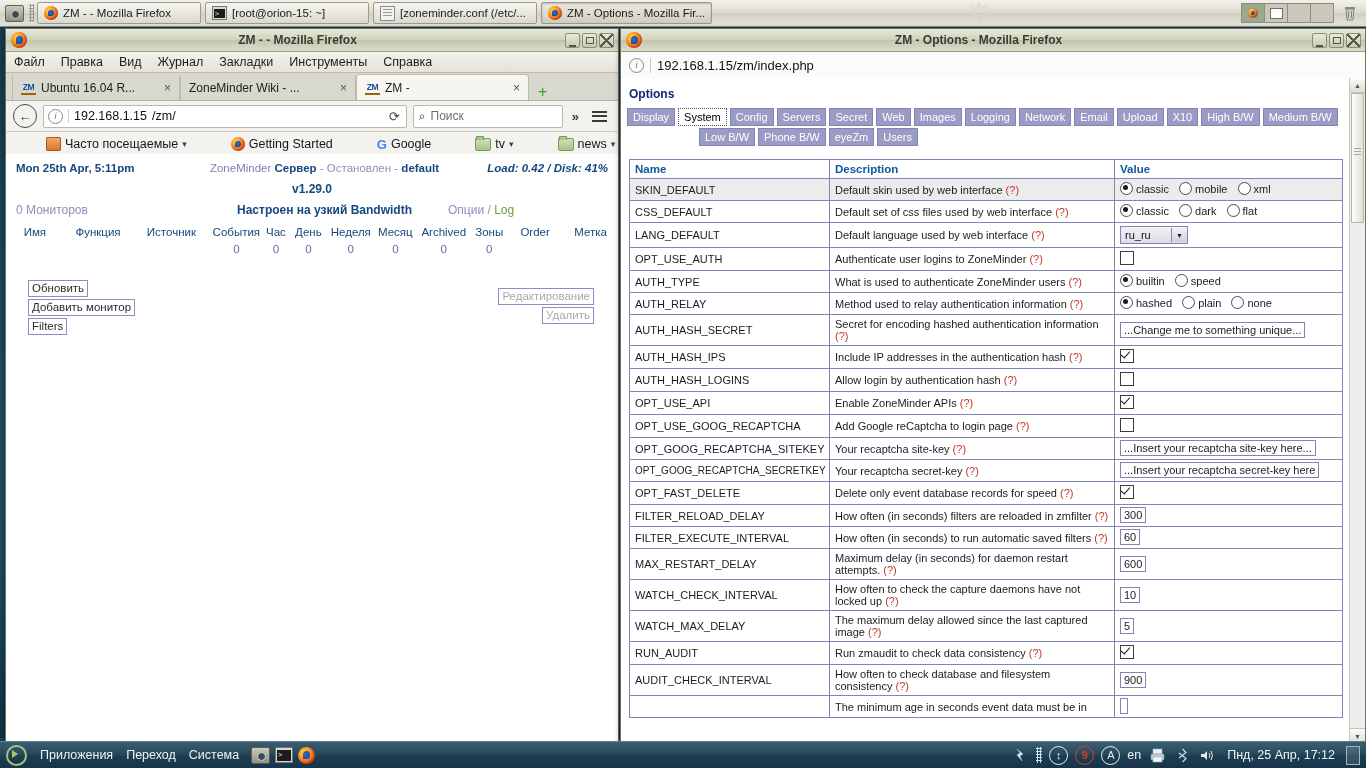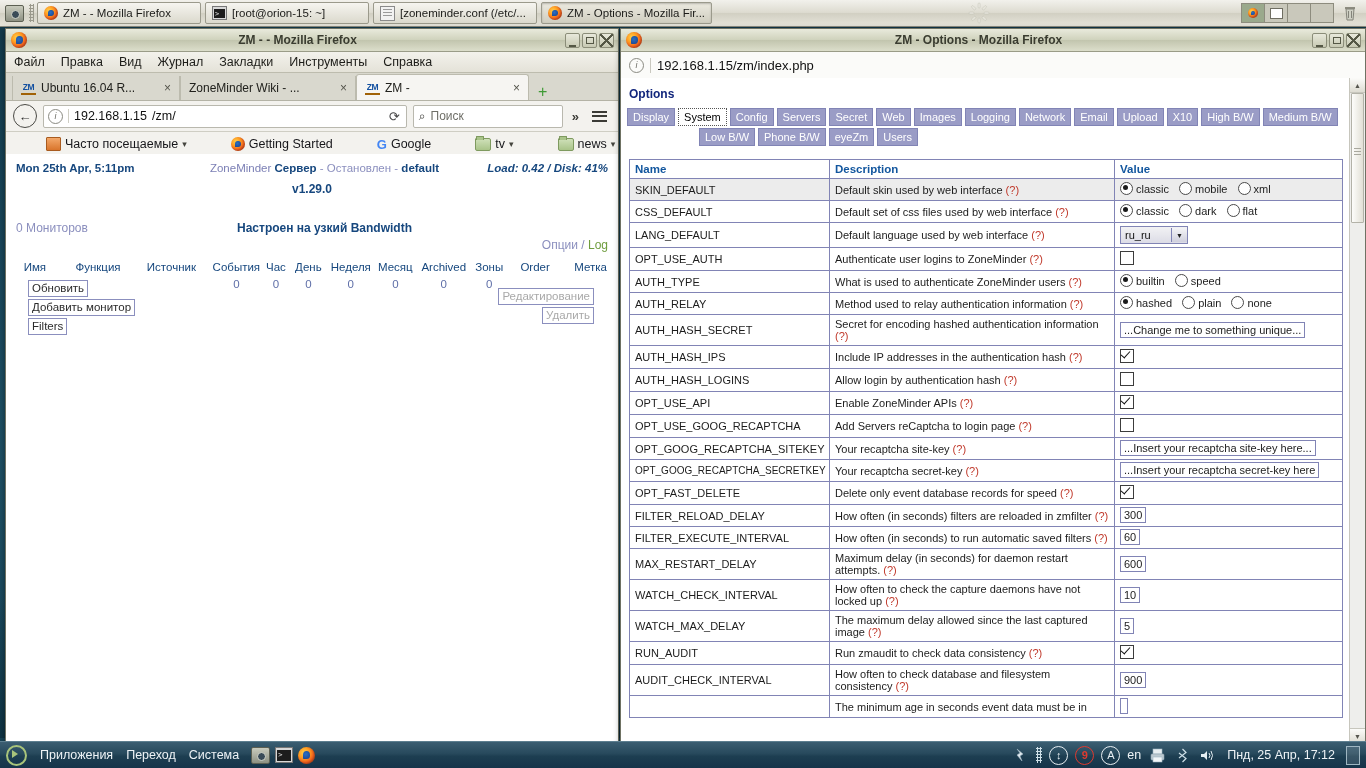--- a/index.html
+++ b/index.html
@@ -107,21 +107,21 @@
   .zm-h-left{font-weight:bold;color:#16477e;font-size:11.5px;width:185px;}
   .zm-h-mid{flex:1;text-align:center;font-size:11.5px;}
   .zm-h-right{width:160px;text-align:right;font-weight:bold;color:#16477e;font-size:11.5px;font-style:italic;}
   .zm-brand{color:#7b7fb5;font-weight:normal;}
   .zm-strong{font-weight:bold;color:#16477e;}
   .zm-state{color:#8b8fbe;}
   .zm-version{text-align:center;font-weight:bold;color:#16477e;margin-top:8px;}
   .zm-second{display:flex;align-items:center;padding:7px 10px 0 10px;}
   .zm-mon{width:185px;color:#8b8fbe;}
   .zm-bw{flex:1;text-align:center;font-weight:bold;color:#16477e;}
-  .zm-links{width:160px;text-align:right;margin-top:35px;}
+  .zm-links{width:160px;}
   .zm-links a.opt{color:#8b8fbe;text-decoration:none;}
   .zm-links a.log{color:#6f9d3e;text-decoration:none;}
   .zm-links .sl{color:#8b8fbe;}
   .zm-table{width:100%;margin-top:9px;border-collapse:collapse;}
   .zm-table th{color:#16477e;font-weight:normal;font-size:11.5px;padding:0 0 4px 0;}
   .zm-table td{font-size:11.5px;color:#5f6fa8;text-align:center;}
   .zmbtn{border:1px solid #8b8fbe;background:#fff;color:#2b2b2b;font-size:11.5px;padding:0px 3px;display:inline-block;line-height:15px;}
   .zmbtn.dis{color:#a9a9a9;}
   
   .opt-page{position:absolute;left:0;right:0;top:0;bottom:0;background:#fff;overflow:hidden;}
@@ -592,21 +592,21 @@
       </tr>
 
       <tr>
         <td>OPT_USE_API</td>
         <td><span>Enable ZoneMinder APIs</span> <span class="q">(?)</span></td>
         <td><span class="cbox on"></span></td>
       </tr>
 
       <tr>
         <td>OPT_USE_GOOG_RECAPTCHA</td>
-        <td><span>Add Servers reCaptcha to login page</span> <span class="q">(?)</span></td>
+        <td><span>Add Google reCaptcha to login page</span> <span class="q">(?)</span></td>
         <td><span class="cbox"></span></td>
       </tr>
 
       <tr>
         <td>OPT_GOOG_RECAPTCHA_SITEKEY</td>
         <td><span>Your recaptcha site-key</span> <span class="q">(?)</span></td>
         <td><span class="txtin w200">...Insert your recaptcha site-key here...</span></td>
       </tr>
 
       <tr>

